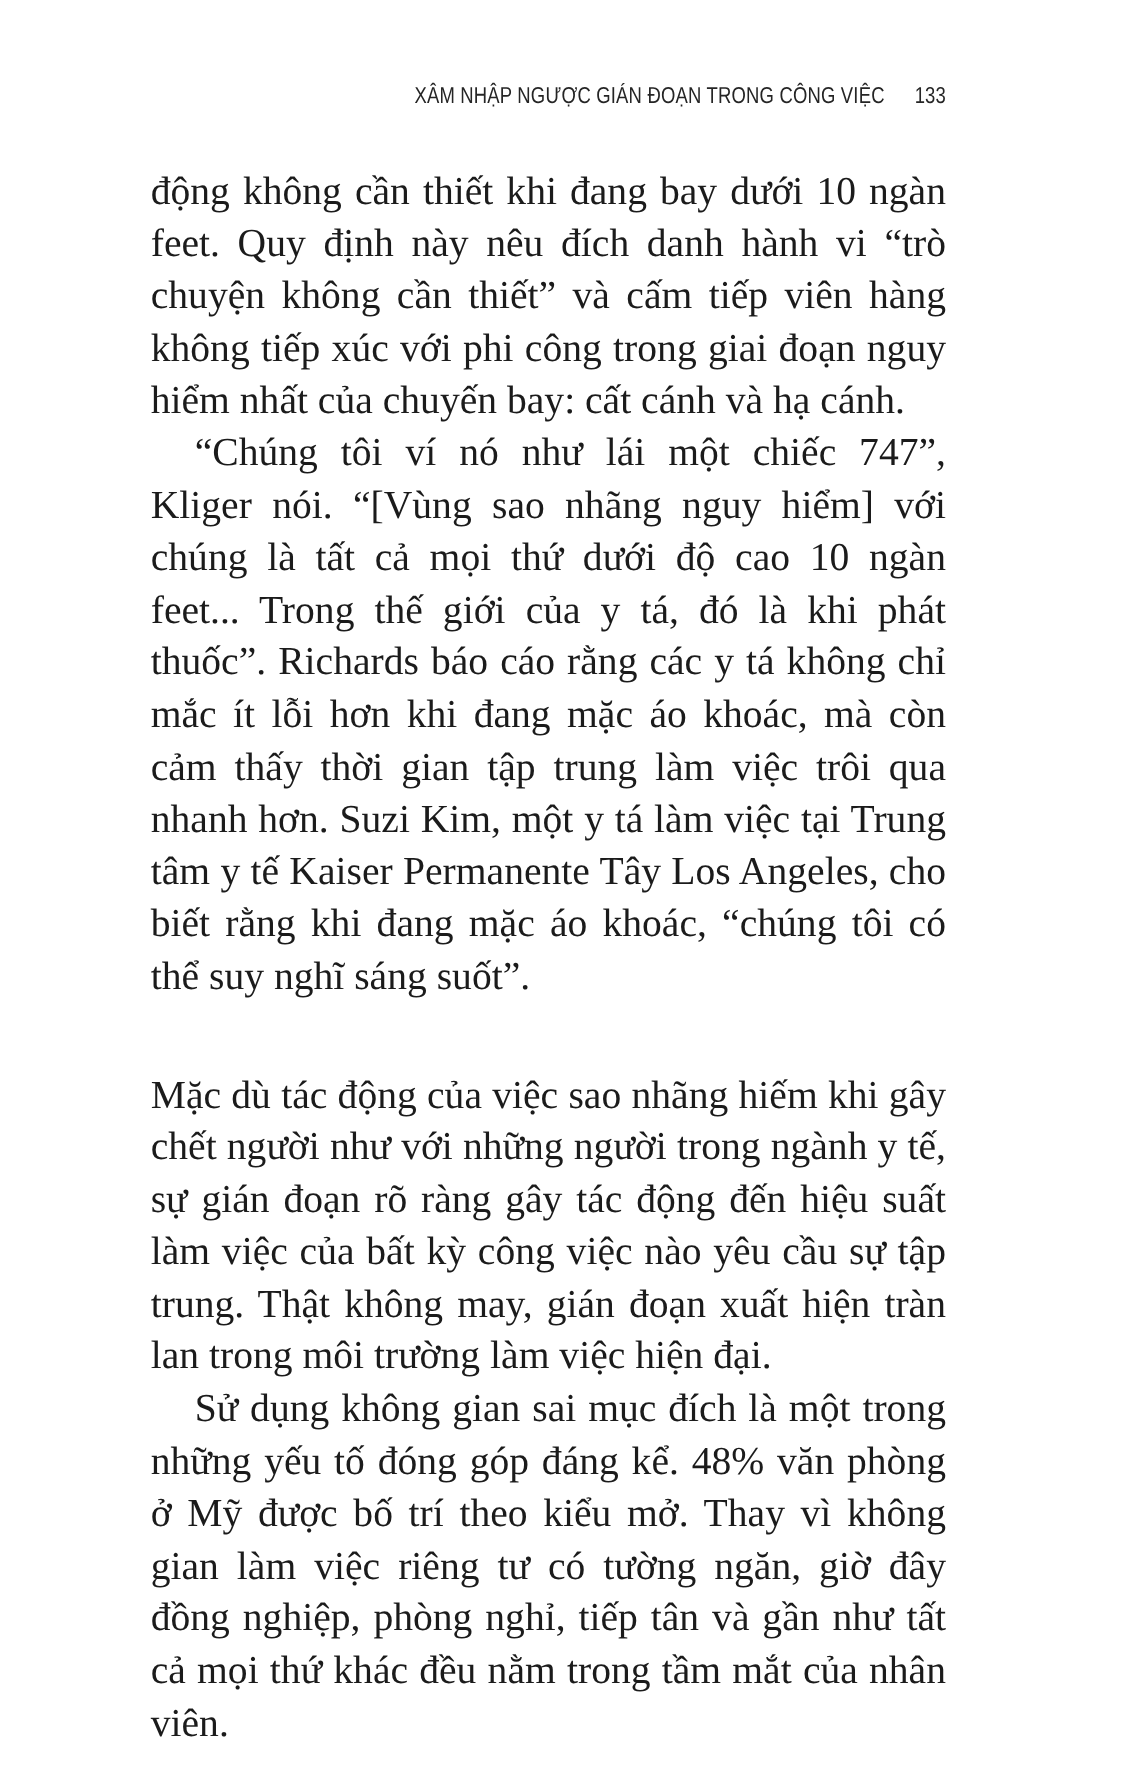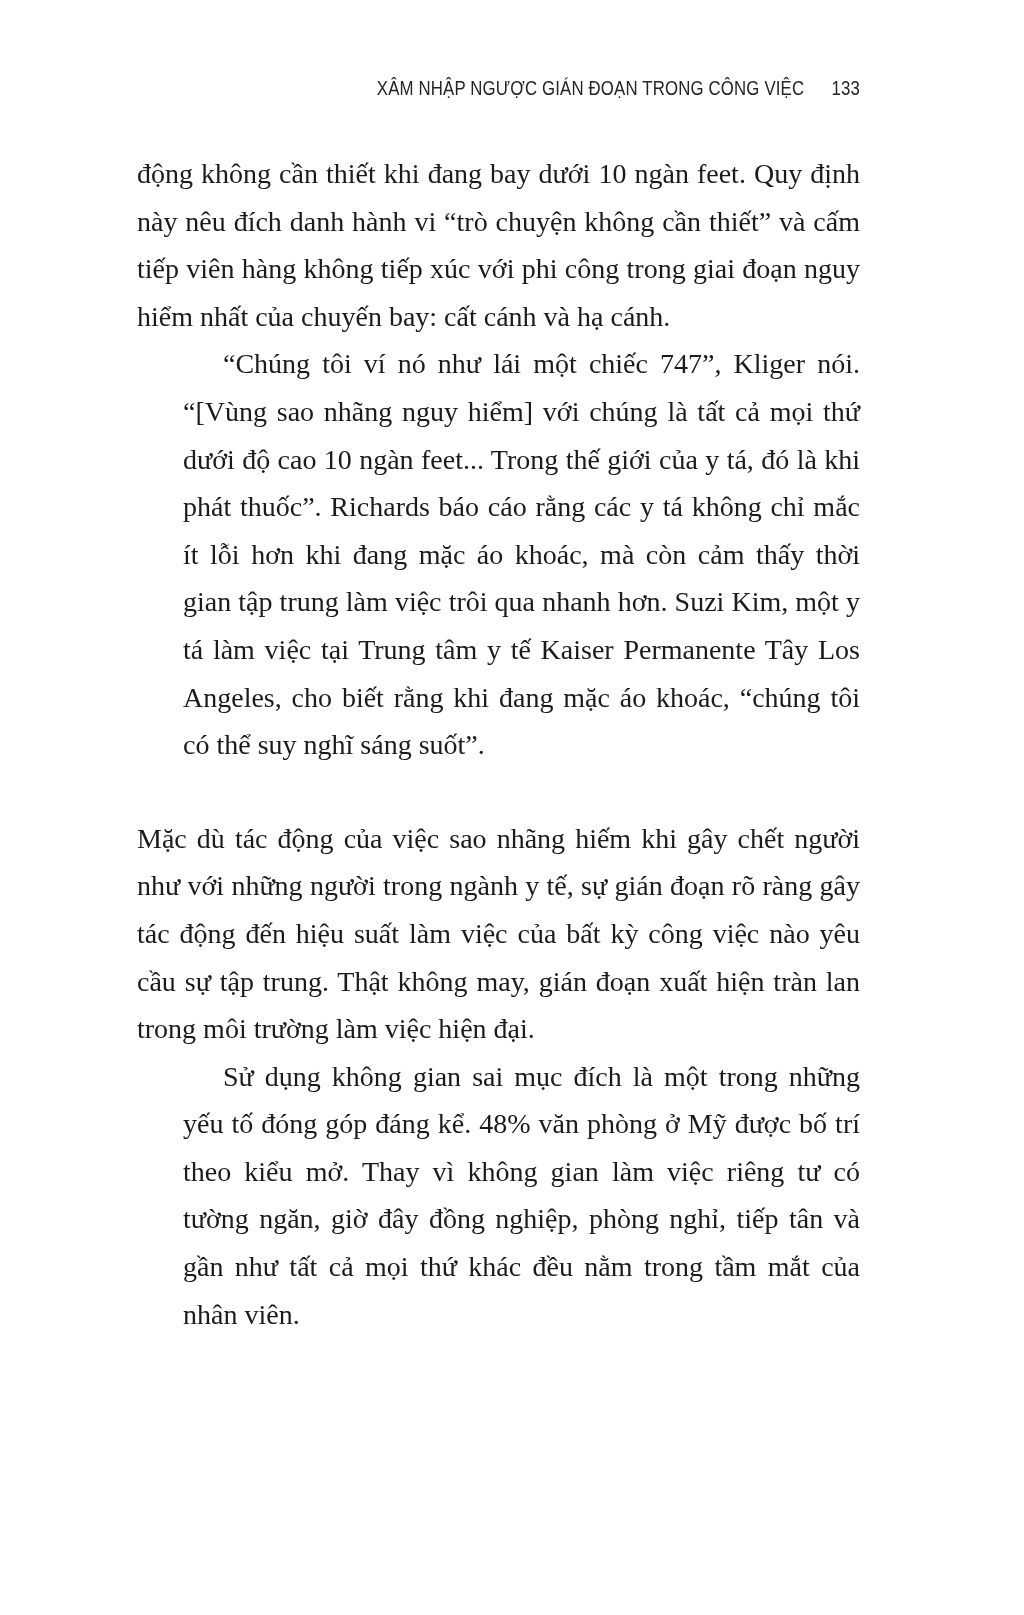--- a/index.html
+++ b/index.html
@@ -30,35 +30,34 @@
     white-space: nowrap;
     transform: scaleX(0.8);
     transform-origin: 100% 50%;
   }
   .body-text {
     position: absolute;
     left: 137px;
     top: 150px;
     width: 723px;
     font-family: "Liberation Serif", "DejaVu Serif", serif;
-    font-size: 28px;
+    font-size: 36px;
     line-height: 47.6px;
     color: #1b1b1b;
     text-align: justify;
   }
   .para {
     margin: 0;
     padding: 0;
   }
   .para.indent {
     text-indent: 40px;
-    margin-left: 46px;
   }
   .para.section-start {
-    margin-top: 46px;
+    margin-top: 60px;
   }
 </style>
 </head>
 <body>
 
 <div class="page">
   <div class="running-header">
     <span>XÂM NHẬP NGƯỢC GIÁN ĐOẠN TRONG CÔNG VIỆC</span>
     <span>133</span>
   </div>

